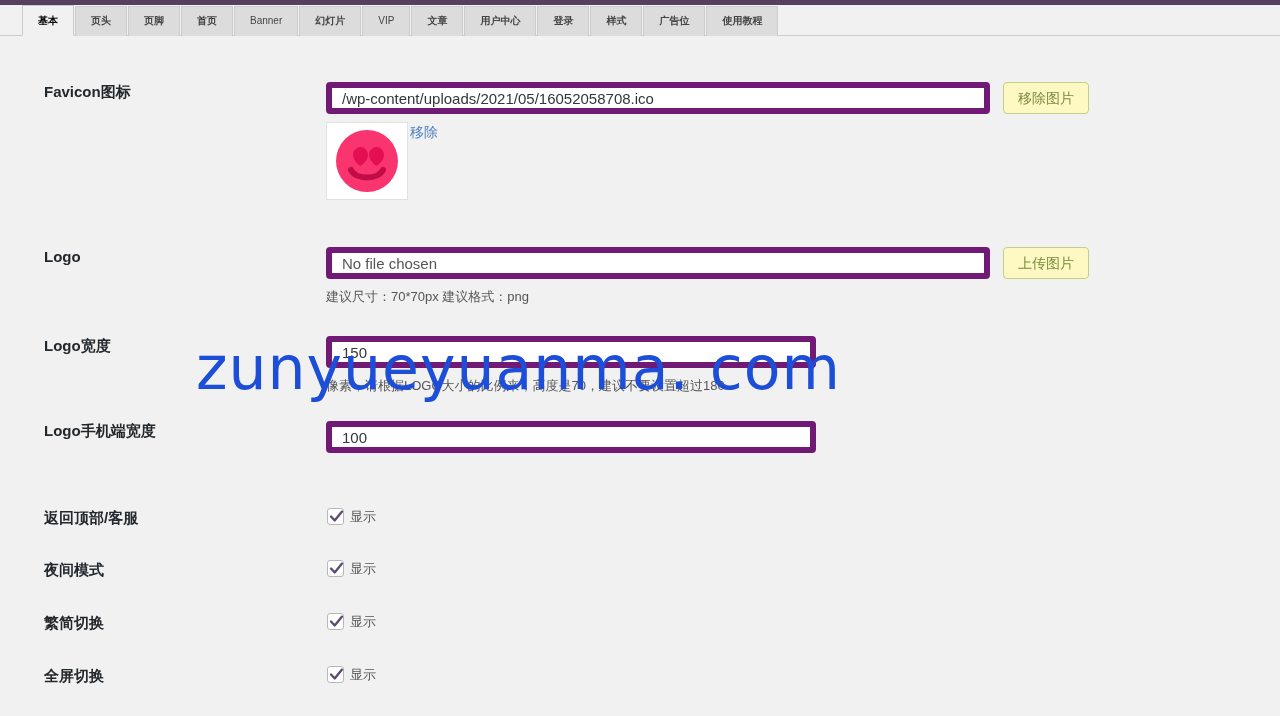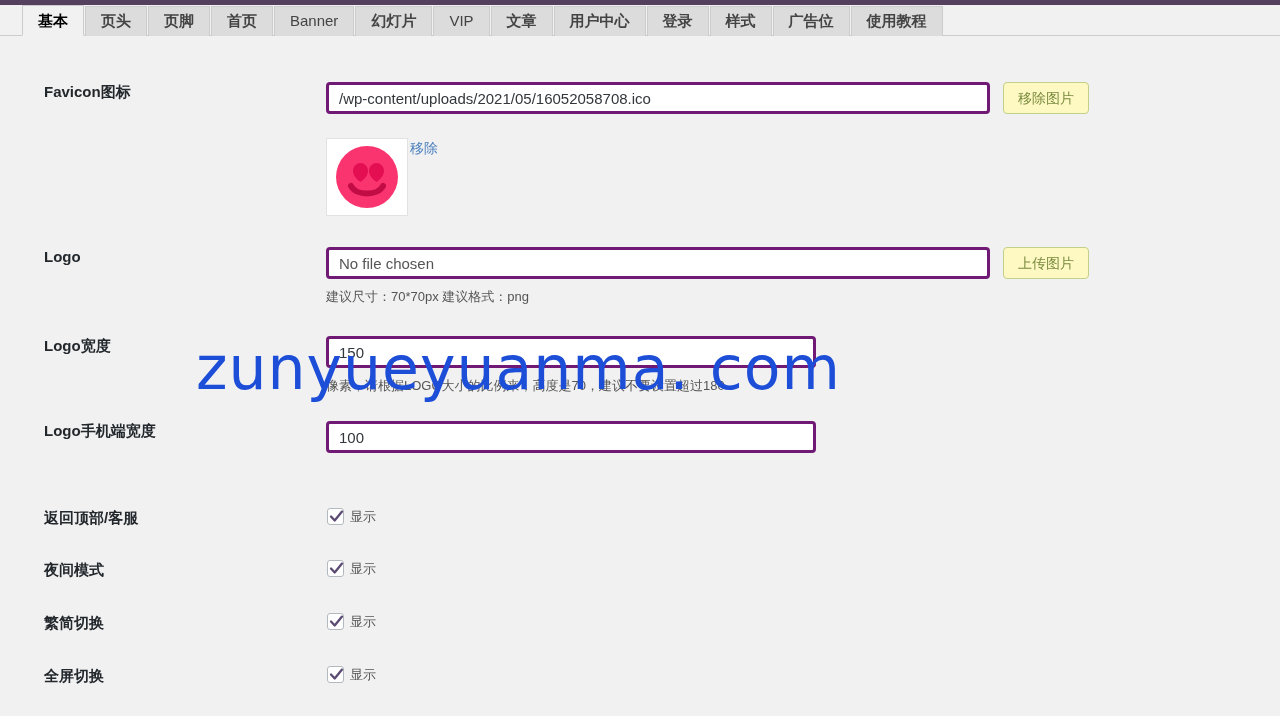--- a/index.html
+++ b/index.html
@@ -43,21 +43,21 @@
     display: flex;
     align-items: flex-end;
     height: 31px;
   }
   .tab {
     background: #dcdcdc;
     border: 1px solid #ccc;
     border-bottom: none;
     margin-right: 1px;
     padding: 5px 15px 6px 15px;
-    font-size: 15px;
+    font-size: 10px;
     font-weight: bold;
     line-height: 18px;
     color: #444;
     cursor: pointer;
     white-space: nowrap;
     box-sizing: border-box;
     height: 30px;
   }
   .tab.latin { font-weight: normal; }
   .tab.active {
@@ -95,21 +95,21 @@
     left: 326px;
     top: 0;
   }
   .txt {
     box-sizing: border-box;
     height: 32px;
     padding: 3px 10px;
     font-size: 15px;
     font-family: "Liberation Sans", "DejaVu Sans", sans-serif;
     color: #32373c;
-    border: 3px solid #701a75;
+    border: 6px solid #701a75;
     border-radius: 4px;
     background: #fff;
     outline: none;
   }
   .txt::placeholder { color: #555; opacity: 1; }
   .txt.wide   { width: 664px; }
   .txt.medium { width: 490px; }
 
   .btn-green {
     box-sizing: border-box;
@@ -214,21 +214,21 @@
 </div>
 
 <div id="form">
 
   <div class="row" style="top:46px;">
     <div class="row-label">Favicon图标</div>
     <div class="row-field">
       <input class="txt wide" type="text" value="/wp-content/uploads/2021/05/16052058708.ico" style="">
       <button class="btn-green" style="margin-left:9px;vertical-align:top;">移除图片</button>
 
-      <div style="position:relative;margin-top:24px;">
+      <div style="position:relative;margin-top:8px;">
         <div id="favicon-preview">
           <svg class="smiley" width="72" height="72" viewBox="0 0 72 72" aria-hidden="true">
             <circle cx="36" cy="36" r="31" fill="#f9346f"></circle>
             <path d="M22 30 c0-5 4-8 7.5-8 c3.5 0 7.5 3 7.5 8 c0 5.5-5.5 9.5-7.5 11 c-2-1.5-7.5-5.5-7.5-11 z" fill="#e30f52"></path>
             <path d="M38 30 c0-5 4-8 7.5-8 c3.5 0 7.5 3 7.5 8 c0 5.5-5.5 9.5-7.5 11 c-2-1.5-7.5-5.5-7.5-11 z" fill="#e30f52"></path>
             <path d="M20 45 c5 10 27 10 32 0" stroke="#c20c46" stroke-width="6" fill="none" stroke-linecap="round"></path>
           </svg>
         </div>
         <a class="remove-link" href="#">移除</a>
       </div>

